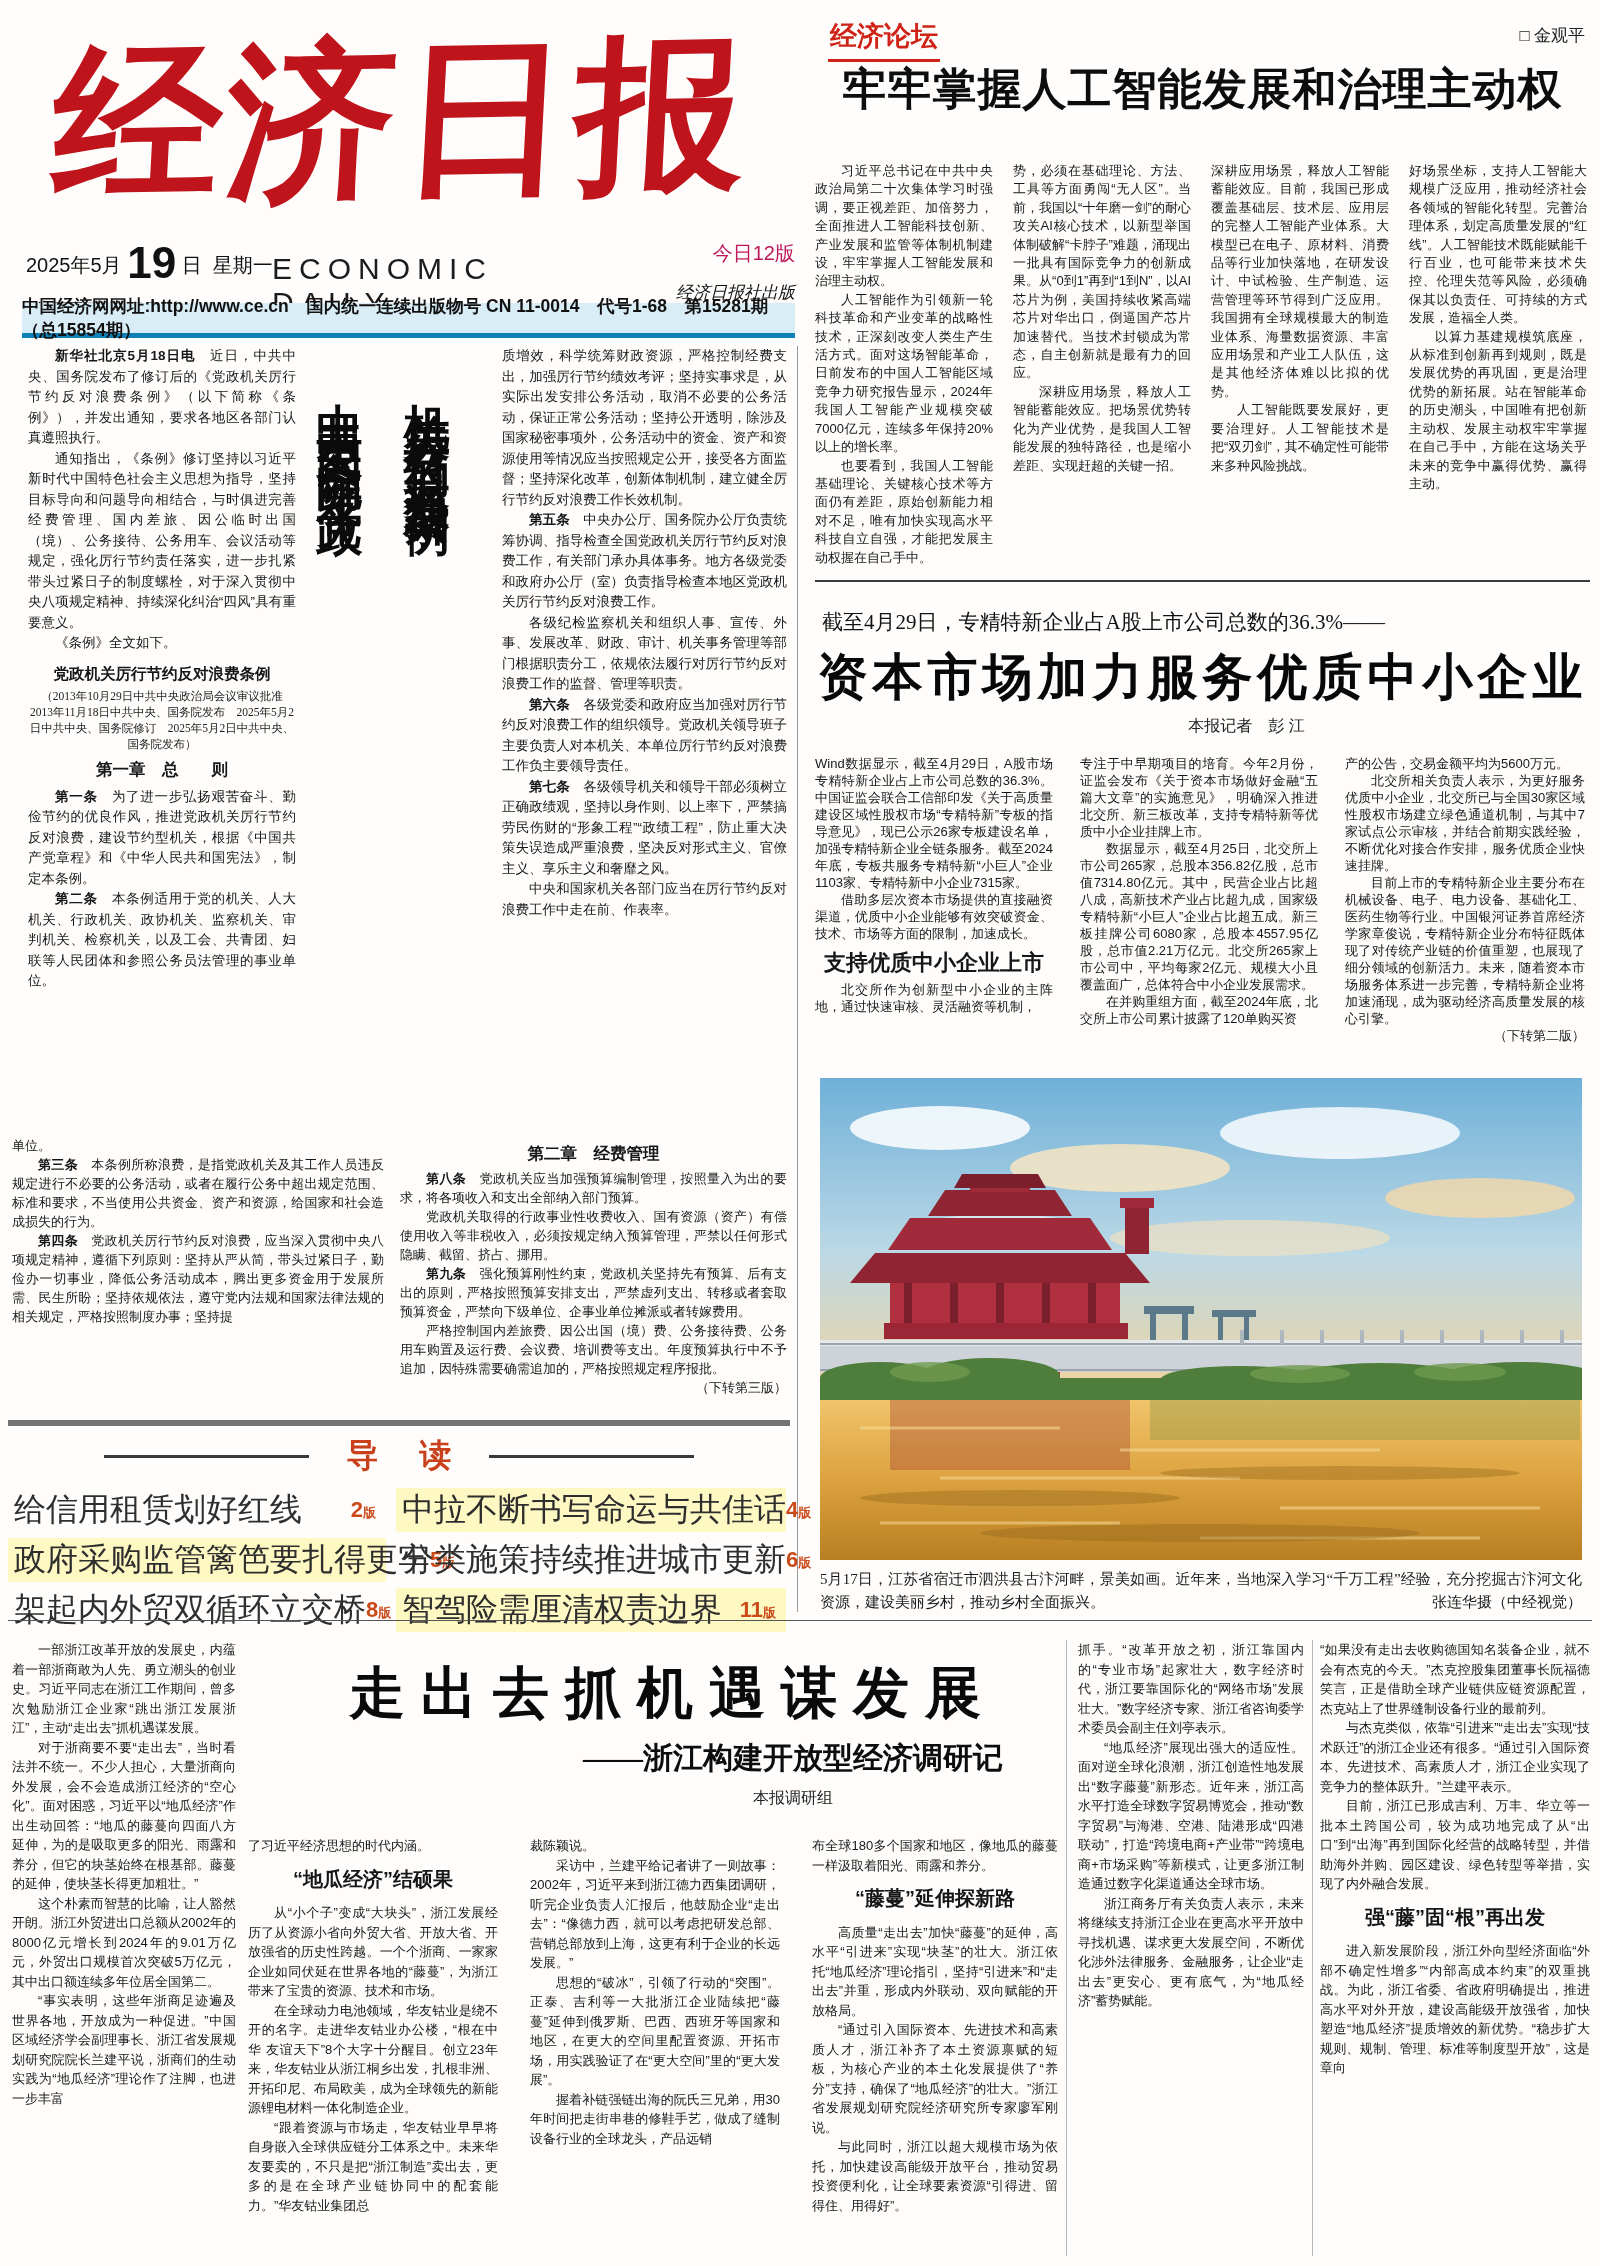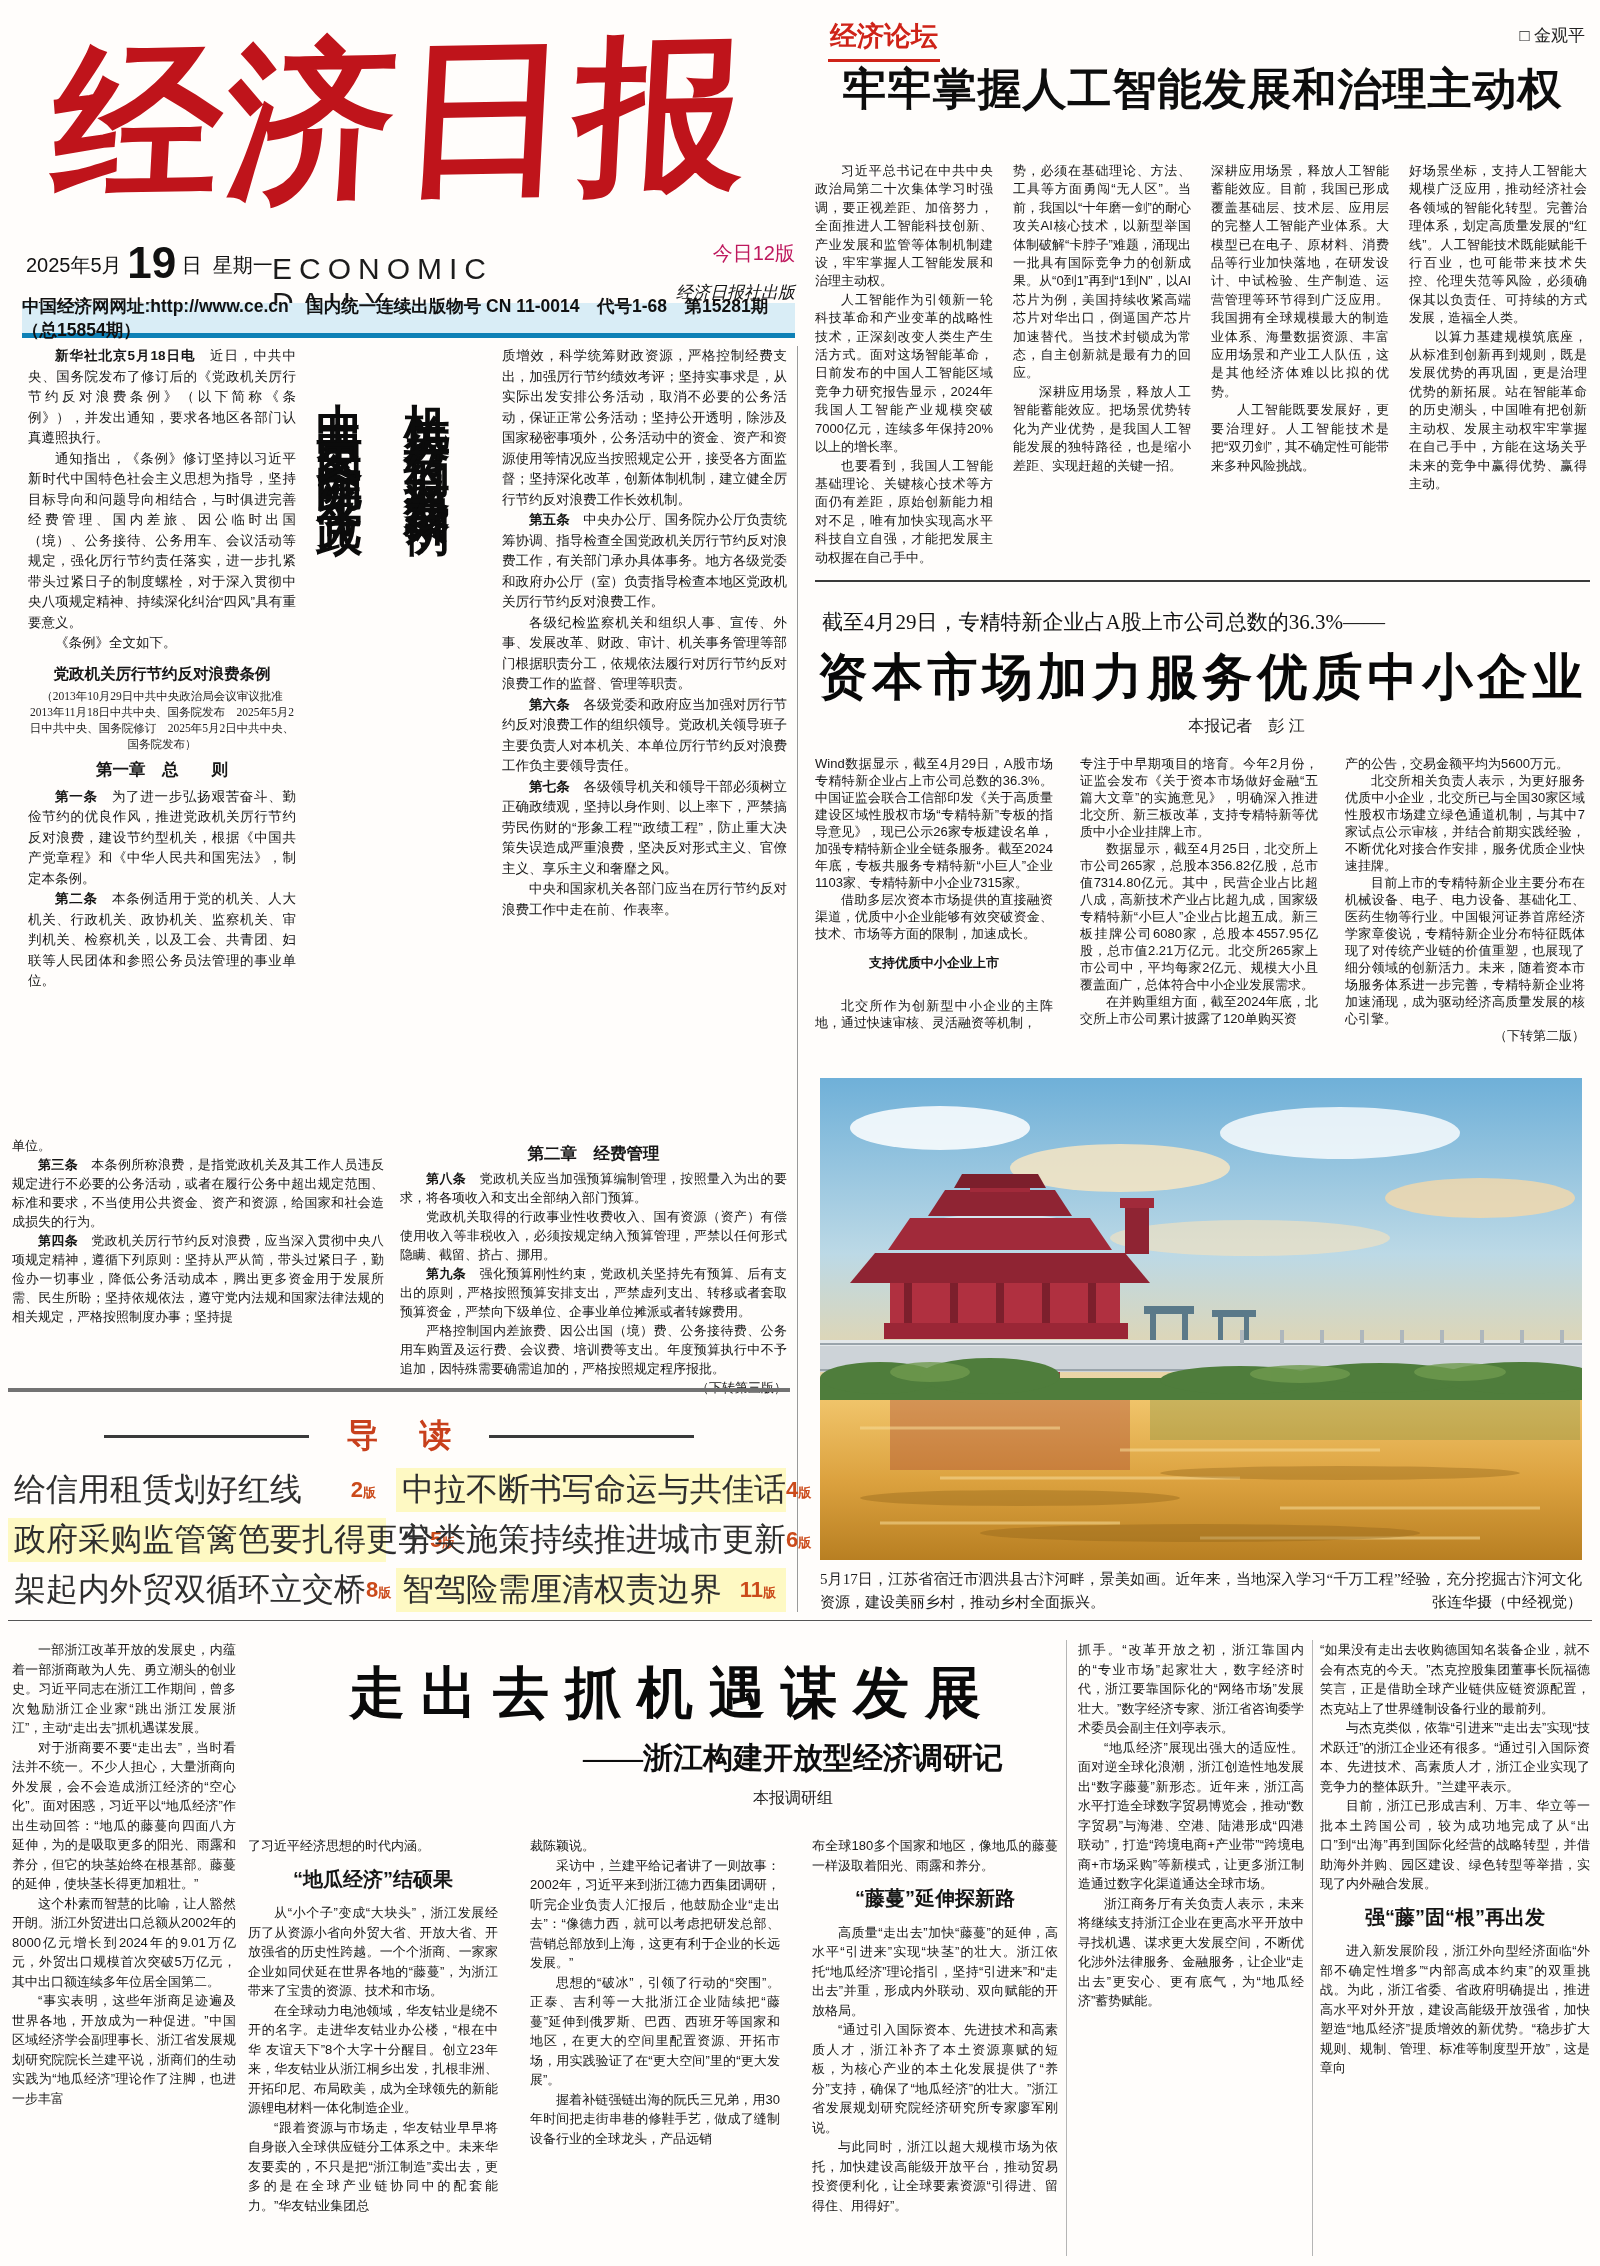--- a/index.html
+++ b/index.html
@@ -5,21 +5,21 @@
   html,body{margin:0;padding:0;background:#e8e8e8;}
   .page{position:relative;width:1600px;height:2266px;background:#fffdfb;overflow:hidden;
         font-family:"Liberation Sans","DejaVu Sans",sans-serif;color:#161616;}
   .abs{position:absolute;}
   .txt{font-size:13.5px;line-height:20.5px;overflow:hidden;text-align:justify;}
   .txt-s{font-size:13px;line-height:18.4px;}
   .para{margin:0;text-indent:2em;text-align:justify;}
   .para b{font-weight:bold;}
   .para.noindent{text-indent:0;}
   .para.turn{text-indent:0;text-align:right;}
-  .para.subhead{text-indent:0;text-align:center;font-weight:bold;font-size:13px;margin:12px 0 26px 0;}
+  .para.subhead{text-indent:0;text-align:center;font-weight:bold;font-size:22px;margin:12px 0 10px 0;}
   .para.chapter{text-indent:0;text-align:center;font-weight:bold;font-size:16.5px;margin:8px 0 6px 0;
                 font-family:"Liberation Serif",serif;}
   .para.doc-title{text-indent:0;text-align:center;font-weight:bold;font-size:15.5px;margin:10px 0 4px 0;
                   font-family:"Liberation Serif",serif;}
   .para.doc-sub{text-indent:0;text-align:center;font-size:11.5px;line-height:16px;color:#222;margin:2px 0 6px 0;
                 font-family:"Liberation Serif",serif;}
   
   .masthead{left:52px;top:14px;width:700px;height:212px;display:flex;align-items:center;justify-content:center;}
   .masthead-word{font-family:"Liberation Serif","DejaVu Serif",serif;font-weight:bold;color:#bf141b;
                  font-size:168px;line-height:1;letter-spacing:6px;transform:skewX(-4deg) rotate(-1deg);}
@@ -40,21 +40,21 @@
                 font-family:"Liberation Serif",serif;}
   .forum-headline{left:815px;top:60px;width:775px;text-align:center;font-size:44px;font-weight:bold;
                   letter-spacing:1px;color:#0d0d0d;white-space:nowrap;}
   
   .vhead{left:296px;top:366px;width:192px;height:756px;writing-mode:vertical-lr;text-orientation:mixed;
          font-size:46px;font-weight:bold;color:#0b0b0b;letter-spacing:10px;line-height:1.9;}
   .vhead span{display:block;}
   .vrule{position:absolute;width:1px;background:#9a9a9a;}
   .hrule{position:absolute;background:#3a3a3a;}
   
-  .daodu{left:8px;top:1388px;width:782px;height:188px;border-top:4px solid #737373;padding-top:18px;}
+  .daodu{left:8px;top:1420px;width:782px;height:188px;border-top:6px solid #737373;padding-top:4px;}
   .daodu-titlerow{display:flex;align-items:center;justify-content:center;gap:22px;margin:4px 0 10px 0;}
   .daodu-titlerow .line{width:205px;height:3px;background:#3a3a3a;}
   .daodu-title{font-size:32px;font-weight:bold;color:#c8401c;letter-spacing:16px;text-indent:16px;}
   .daodu-grid{display:grid;grid-template-columns:378px 390px;grid-auto-rows:44px;gap:6px 10px;}
   .daodu-item{display:flex;align-items:center;justify-content:space-between;padding:0 10px 0 6px;}
   .daodu-item .t{font-size:32px;font-weight:normal;color:#2e2e2e;white-space:nowrap;}
   .daodu-item .p{font-size:22px;font-weight:bold;color:#cb4a1a;white-space:nowrap;}
   .daodu-item .p small{font-size:13px;}
   .peach{background:#fef9c3;}
   

